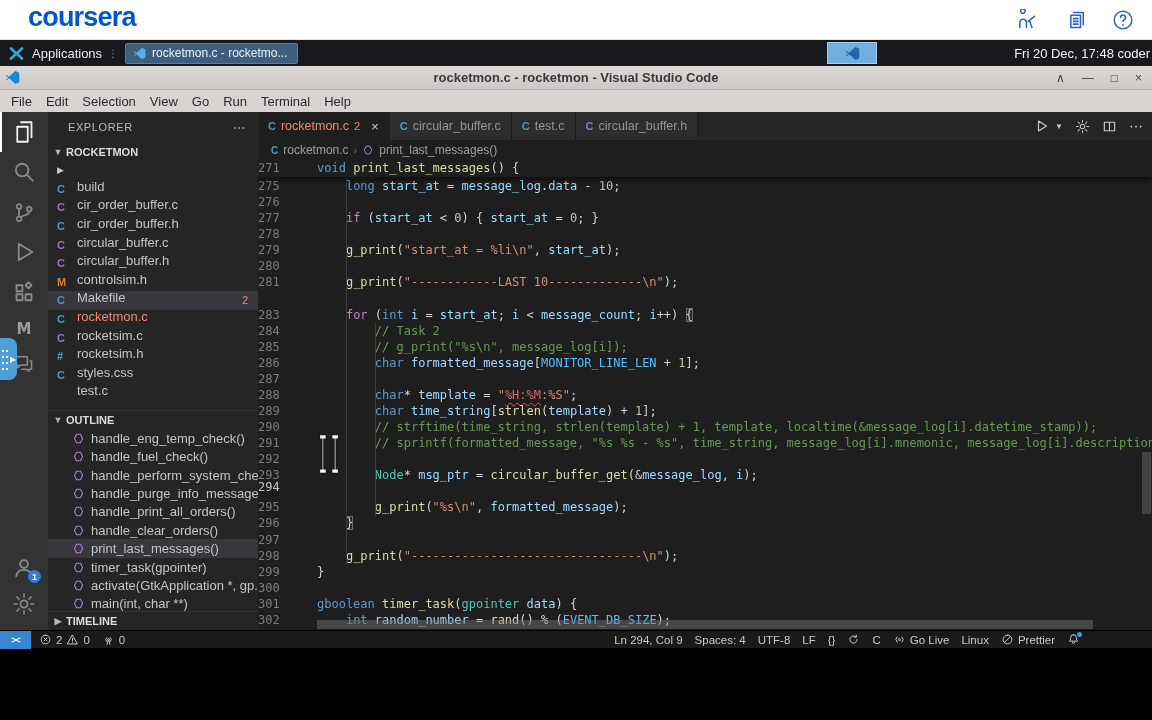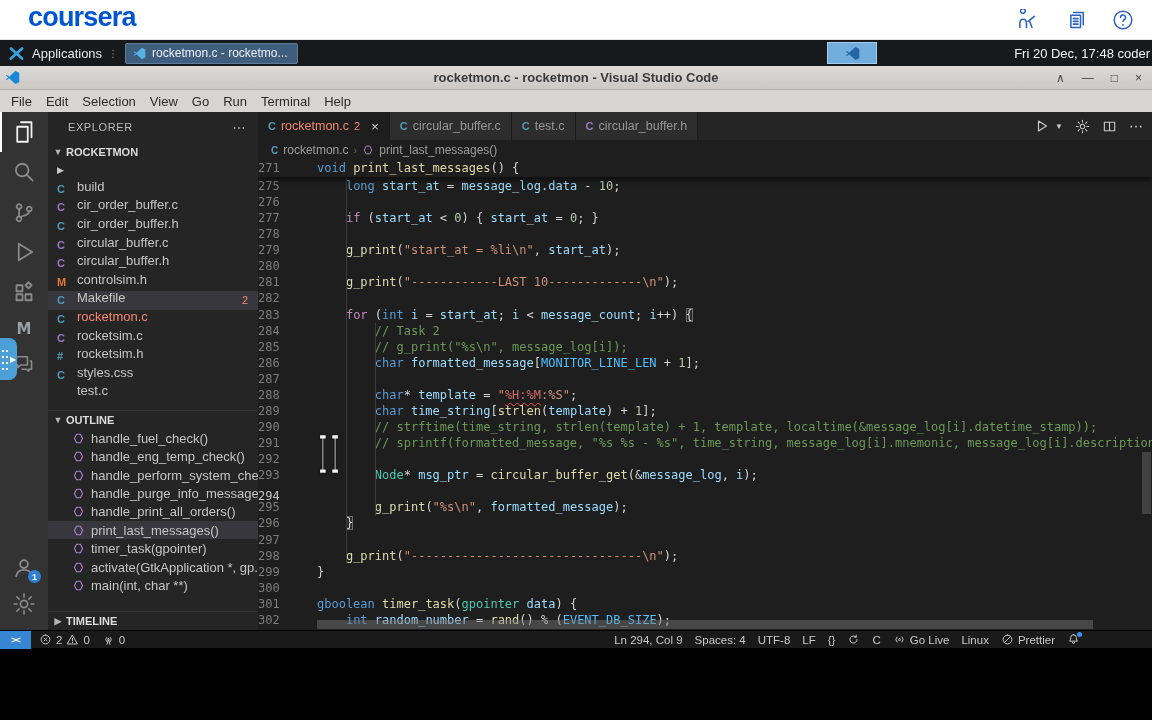--- a/index.html
+++ b/index.html
@@ -356,53 +356,61 @@
             <span class="chev">▼</span>
             <span>OUTLINE</span>
           </div>
           <div id="outlineList">
               <div class="orow">
                 <span class="i">
                   <svg viewBox="0 0 16 16" width="13" height="13">
                     <path d="M5.6 2.8h4.8L13 8l-2.6 5.2H5.6L3 8z" fill="none" stroke="currentColor" stroke-width="1.3" stroke-linecap="round" stroke-linejoin="round"></path>
                   </svg>
                 </span>
+                <span>handle_eng_temp_check()</span>
+              </div>
+              <div class="orow">
+                <span class="i">
+                  <svg viewBox="0 0 16 16" width="13" height="13">
+                    <path d="M5.6 2.8h4.8L13 8l-2.6 5.2H5.6L3 8z" fill="none" stroke="currentColor" stroke-width="1.3" stroke-linecap="round" stroke-linejoin="round"></path>
+                  </svg>
+                </span>
                 <span>handle_fuel_check()</span>
               </div>
               <div class="orow">
                 <span class="i">
                   <svg viewBox="0 0 16 16" width="13" height="13">
                     <path d="M5.6 2.8h4.8L13 8l-2.6 5.2H5.6L3 8z" fill="none" stroke="currentColor" stroke-width="1.3" stroke-linecap="round" stroke-linejoin="round"></path>
                   </svg>
                 </span>
-                <span>handle_eng_temp_check()</span>
-              </div>
-              <div class="orow">
-                <span class="i">
-                  <svg viewBox="0 0 16 16" width="13" height="13">
-                    <path d="M5.6 2.8h4.8L13 8l-2.6 5.2H5.6L3 8z" fill="none" stroke="currentColor" stroke-width="1.3" stroke-linecap="round" stroke-linejoin="round"></path>
-                  </svg>
-                </span>
                 <span>handle_perform_system_chec...</span>
               </div>
               <div class="orow">
                 <span class="i">
                   <svg viewBox="0 0 16 16" width="13" height="13">
                     <path d="M5.6 2.8h4.8L13 8l-2.6 5.2H5.6L3 8z" fill="none" stroke="currentColor" stroke-width="1.3" stroke-linecap="round" stroke-linejoin="round"></path>
                   </svg>
                 </span>
                 <span>handle_purge_info_messages()</span>
               </div>
               <div class="orow">
                 <span class="i">
                   <svg viewBox="0 0 16 16" width="13" height="13">
                     <path d="M5.6 2.8h4.8L13 8l-2.6 5.2H5.6L3 8z" fill="none" stroke="currentColor" stroke-width="1.3" stroke-linecap="round" stroke-linejoin="round"></path>
                   </svg>
                 </span>
                 <span>handle_print_all_orders()</span>
+              </div>
+              <div class="orow">
+                <span class="i">
+                  <svg viewBox="0 0 16 16" width="13" height="13">
+                    <path d="M5.6 2.8h4.8L13 8l-2.6 5.2H5.6L3 8z" fill="none" stroke="currentColor" stroke-width="1.3" stroke-linecap="round" stroke-linejoin="round"></path>
+                  </svg>
+                </span>
+                <span>handle_clear_orders()</span>
               </div>
               <div class="orow sel">
                 <span class="i">
                   <svg viewBox="0 0 16 16" width="13" height="13">
                     <path d="M5.6 2.8h4.8L13 8l-2.6 5.2H5.6L3 8z" fill="none" stroke="currentColor" stroke-width="1.3" stroke-linecap="round" stroke-linejoin="round"></path>
                   </svg>
                 </span>
                 <span>print_last_messages()</span>
               </div>
               <div class="orow">
@@ -490,33 +498,32 @@
         </div>
         <div class="code" id="code">
             <div class="cline sticky"><span class="ln">271</span><span class="lc"><span class="kw">void </span><span class="fn">print_last_messages</span><span class="pun">() {</span></span></div>
             <div class="cline" style="top:18px"><span class="ln">275</span><span class="lc"><span class="pln">    </span><span class="kw">long </span><span class="var">start_at </span><span class="pun">= </span><span class="var">message_log</span><span class="pun">.</span><span class="var">data </span><span class="pun">- </span><span class="num">10</span><span class="pun">;</span></span></div>
             <div class="cline" style="top:34.07px"><span class="ln">276</span><span class="lc"></span></div>
             <div class="cline" style="top:50.14px"><span class="ln">277</span><span class="lc"><span class="pln">    </span><span class="ctrl">if </span><span class="pun">(</span><span class="var">start_at </span><span class="pun">&lt; </span><span class="num">0</span><span class="pun">) { </span><span class="var">start_at </span><span class="pun">= </span><span class="num">0</span><span class="pun">; }</span></span></div>
             <div class="cline" style="top:66.21000000000001px"><span class="ln">278</span><span class="lc"></span></div>
             <div class="cline" style="top:82.28px"><span class="ln">279</span><span class="lc"><span class="pln">    </span><span class="fn">g_print</span><span class="pun">(</span><span class="str">"start_at = %li\n"</span><span class="pun">, </span><span class="var">start_at</span><span class="pun">);</span></span></div>
             <div class="cline" style="top:98.35px"><span class="ln">280</span><span class="lc"></span></div>
             <div class="cline" style="top:114.42px"><span class="ln">281</span><span class="lc"><span class="pln">    </span><span class="fn">g_print</span><span class="pun">(</span><span class="str">"------------LAST 10-------------\n"</span><span class="pun">);</span></span></div>
-            <div class="cline" style="top:130.49px"><span class="ln">282</span><span class="lc"></span></div>
             <div class="cline" style="top:146.56px"><span class="ln">283</span><span class="lc"><span class="pln">    </span><span class="ctrl">for </span><span class="pun">(</span><span class="kw">int </span><span class="var">i </span><span class="pun">= </span><span class="var">start_at</span><span class="pun">; </span><span class="var">i </span><span class="pun">&lt; </span><span class="var">message_count</span><span class="pun">; </span><span class="var">i</span><span class="pun">++) </span><span class="bm">{</span></span></div>
             <div class="cline" style="top:162.63px"><span class="ln">284</span><span class="lc"><span class="pln">        </span><span class="com">// Task 2</span></span></div>
             <div class="cline" style="top:178.7px"><span class="ln">285</span><span class="lc"><span class="pln">        </span><span class="com">// g_print("%s\n", message_log[i]);</span></span></div>
             <div class="cline" style="top:194.77px"><span class="ln">286</span><span class="lc"><span class="pln">        </span><span class="kw">char </span><span class="var">formatted_message</span><span class="pun">[</span><span class="mac">MONITOR_LINE_LEN </span><span class="pun">+ </span><span class="num">1</span><span class="pun">];</span></span></div>
             <div class="cline" style="top:210.84px"><span class="ln">287</span><span class="lc"></span></div>
             <div class="cline" style="top:226.91px"><span class="ln">288</span><span class="lc"><span class="pln">        </span><span class="kw">char</span><span class="pun">* </span><span class="var">template </span><span class="pun">= </span><span class="str">"</span><span class="strq">%H:%M</span><span class="str">:%S"</span><span class="pun">;</span></span></div>
             <div class="cline" style="top:242.98000000000002px"><span class="ln">289</span><span class="lc"><span class="pln">        </span><span class="kw">char </span><span class="var">time_string</span><span class="pun">[</span><span class="fn">strlen</span><span class="pun">(</span><span class="var">template</span><span class="pun">) + </span><span class="num">1</span><span class="pun">];</span></span></div>
             <div class="cline" style="top:259.05px"><span class="ln">290</span><span class="lc"><span class="pln">        </span><span class="com">// strftime(time_string, strlen(template) + 1, template, localtime(&amp;message_log[i].datetime_stamp));</span></span></div>
             <div class="cline" style="top:275.12px"><span class="ln">291</span><span class="lc"><span class="pln">        </span><span class="com">// sprintf(formatted_message, "%s %s - %s", time_string, message_log[i].mnemonic, message_log[i].description</span></span></div>
             <div class="cline" style="top:291.19px"><span class="ln">292</span><span class="lc"></span></div>
             <div class="cline" style="top:307.26px"><span class="ln">293</span><span class="lc"><span class="pln">        </span><span class="type">Node</span><span class="pun">* </span><span class="var">msg_ptr </span><span class="pun">= </span><span class="fn">circular_buffer_get</span><span class="pun">(&amp;</span><span class="var">message_log</span><span class="pun">, </span><span class="var">i</span><span class="pun">);</span></span></div>
-            <div class="cline" style="top:328px"><span class="ln cur">294</span><span class="lc"><span class="pln">        </span><span class="caret"></span></span></div>
+            <div class="cline" style="top:319px"><span class="ln cur">294</span><span class="lc"><span class="pln">        </span><span class="caret"></span></span></div>
             <div class="cline" style="top:339.4px"><span class="ln">295</span><span class="lc"><span class="pln">        </span><span class="fn">g_print</span><span class="pun">(</span><span class="str">"%s\n"</span><span class="pun">, </span><span class="var">formatted_message</span><span class="pun">);</span></span></div>
             <div class="cline" style="top:355.47px"><span class="ln">296</span><span class="lc"><span class="pln">    </span><span class="bm">}</span></span></div>
             <div class="cline" style="top:371.54px"><span class="ln">297</span><span class="lc"></span></div>
             <div class="cline" style="top:387.61px"><span class="ln">298</span><span class="lc"><span class="pln">    </span><span class="fn">g_print</span><span class="pun">(</span><span class="str">"--------------------------------\n"</span><span class="pun">);</span></span></div>
             <div class="cline" style="top:403.68px"><span class="ln">299</span><span class="lc"><span class="pun">}</span></span></div>
             <div class="cline" style="top:419.75px"><span class="ln">300</span><span class="lc"></span></div>
             <div class="cline" style="top:435.82px"><span class="ln">301</span><span class="lc"><span class="kw">gboolean </span><span class="fn">timer_task</span><span class="pun">(</span><span class="type">gpointer </span><span class="var">data</span><span class="pun">) {</span></span></div>
             <div class="cline" style="top:451.89px"><span class="ln">302</span><span class="lc"><span class="pln">    </span><span class="kw">int </span><span class="var">random_number </span><span class="pun">= </span><span class="fn">rand</span><span class="pun">() % (</span><span class="mac">EVENT_DB_SIZE</span><span class="pun">);</span></span></div>
             <div class="guide" style="left:88px;top:18px;height:386px"></div>
             <div class="guide" style="left:117px;top:163px;height:193px"></div>

